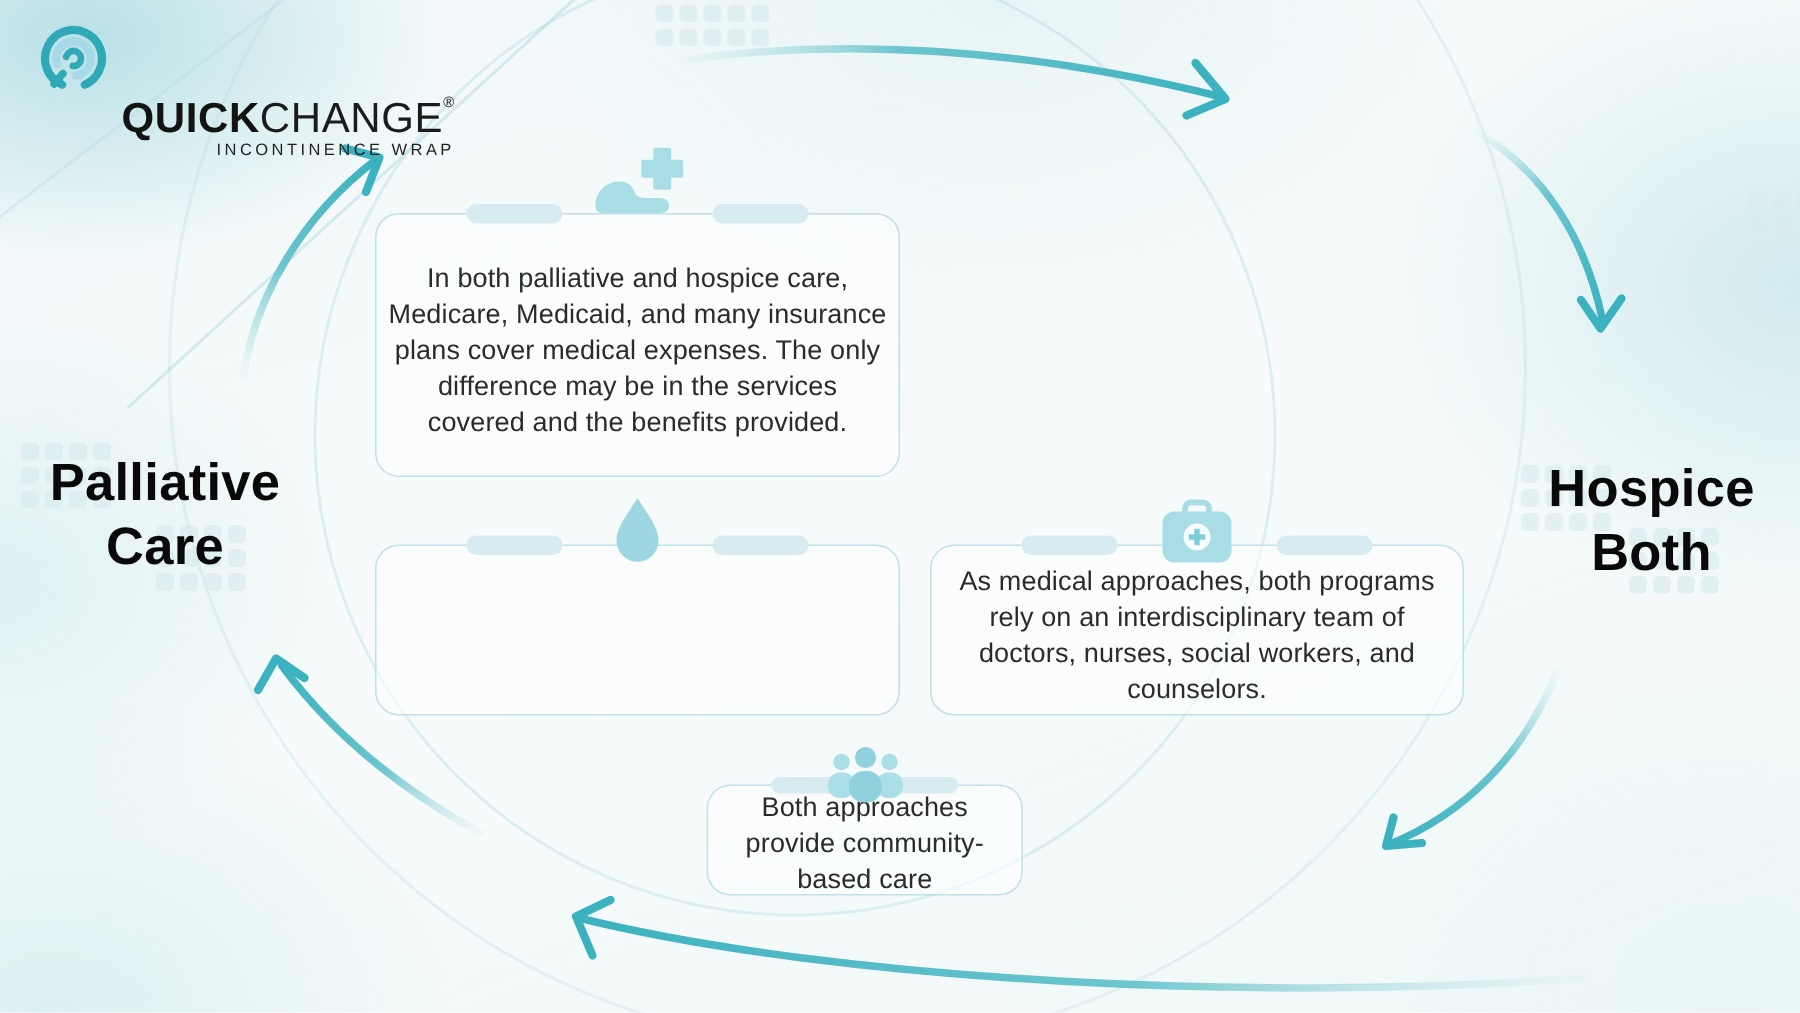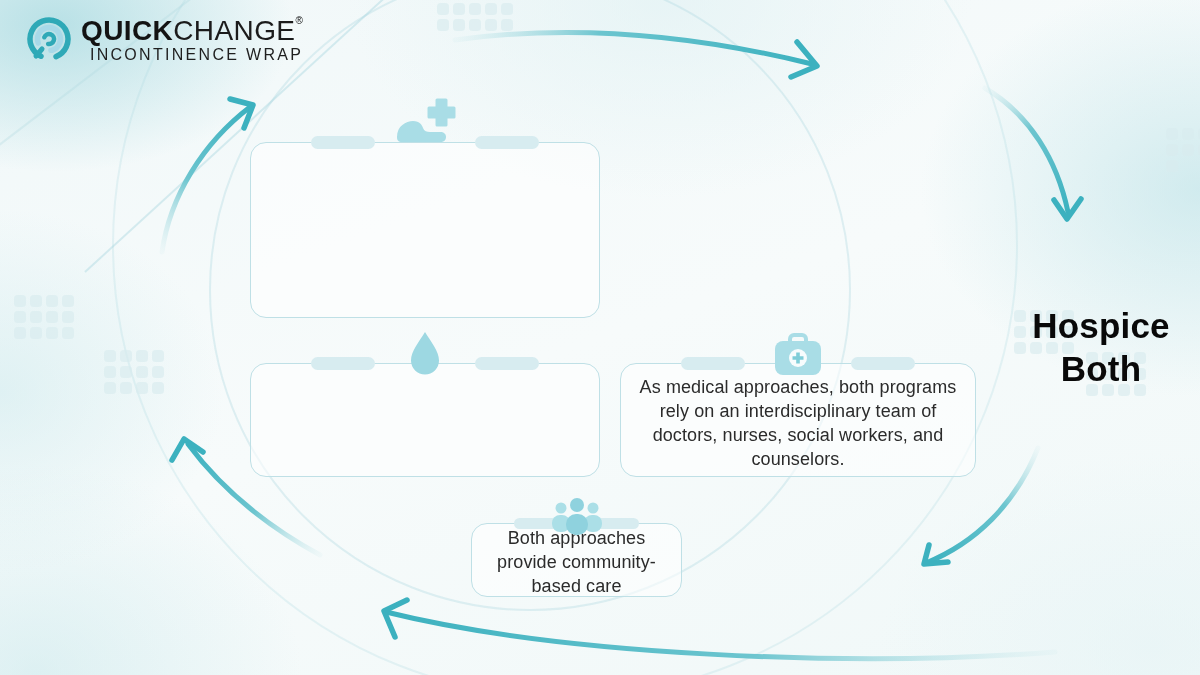--- a/index.html
+++ b/index.html
@@ -20,26 +20,26 @@
   svg.layer{position:absolute;left:0;top:0;pointer-events:none;}
 
   
   .dots{position:absolute;display:grid;gap:4px;opacity:.65;z-index:1;}
   .dots span{width:12px;height:12px;border-radius:3.5px;background:#d9ecef;display:block;}
   .cols5{grid-template-columns:repeat(5,12px);}
   .cols4{grid-template-columns:repeat(4,12px);}
 
   
   .logo{position:absolute;left:26px;top:16px;display:flex;align-items:flex-start;gap:9px;z-index:6;}
-  .logo-text{display:flex;flex-direction:column;}
+  .logo-text{display:flex;flex-direction:column;margin-top:48px;}
   .logo-row1{font-size:28px;color:#131313;letter-spacing:.4px;line-height:1.05;white-space:nowrap;}
   .logo-row1 .bold{font-weight:700;}
   .logo-row1 .light{font-weight:400;color:#1b1b1b;}
   .logo-row1 .reg{font-size:10px;vertical-align:top;line-height:1;}
-  .logo-row2{font-size:16px;letter-spacing:2.3px;color:#1f1f1f;text-align:right;margin-top:1px;}
+  .logo-row2{font-size:11px;letter-spacing:2.3px;color:#1f1f1f;text-align:right;margin-top:1px;}
 
   
   .side-title{position:absolute;font-weight:700;font-size:35px;line-height:1.24;color:#090909;
     text-align:center;letter-spacing:.2px;z-index:5;}
   .title-left{left:8px;top:300px;width:204px;}
   .title-right{left:1016px;top:304px;width:170px;}
 
   
   .card{position:absolute;box-sizing:border-box;z-index:4;
     background:rgba(255,255,255,.55);
@@ -209,31 +209,33 @@
         <circle cx="23" cy="23" r="5" stroke="#2fa9b7" stroke-width="4.5" fill="none" pathLength="100" stroke-dasharray="72 28" transform="rotate(200 23 23)" stroke-linecap="round"></circle>
         <path d="M16,33 L10,40" stroke="#2fa9b7" stroke-width="5" stroke-linecap="round"></path>
       </svg>
     </span>
     <span class="logo-text">
       <span class="logo-row1"><span class="bold">QUICK</span><span class="light">CHANGE</span><span class="reg">®</span></span>
       <span class="logo-row2">INCONTINENCE WRAP</span>
     </span>
   </div>
 
+  <div class="side-title title-left">Palliative Care</div>
   <div class="side-title title-right">Hospice Both</div>
 
   <div class="card" style="left:250px;top:142px;width:350px;height:176px;">
     <div class="pill pill-l"></div>
     <div class="pill pill-r"></div>
     <div class="card-icon" style="top:-46px;">
       <svg width="64" height="50" viewBox="0 0 64 50">
         <path d="M44,3 h9 v8 h8 v9 h-8 v8 h-9 v-8 h-8 v-9 h8 z" fill="#a9dde6" stroke="#a9dde6" stroke-width="3" stroke-linejoin="round"></path>
         <path d="M4,40 C4,29 13,24 20,24 C27,24 29,28 30,31 C31,34 34,35 37,35 L47,35 C51,35 53,37 53,40 C53,43 51,45 47,45 L16,45 C8,45 4,46 4,40 Z" fill="#a9dde6"></path>
       </svg>
     </div>
+    <p class="card-text">In both palliative and hospice care, Medicare, Medicaid, and many insurance plans cover medical expenses. The only difference may be in the services covered and the benefits provided.</p>
   </div>
 
 
   <div class="card" style="left:250px;top:363px;width:350px;height:114px;">
     <div class="pill pill-l"></div>
     <div class="pill pill-r"></div>
     <div class="card-icon" style="top:-34px;">
       <svg width="34" height="46" viewBox="0 0 34 46">
         <path d="M17,2 C23,12 31,21 31,30.5 a14,14 0 0 1 -28,0 C3,21 11,12 17,2 Z" fill="#9dd8e2"></path>
       </svg>

